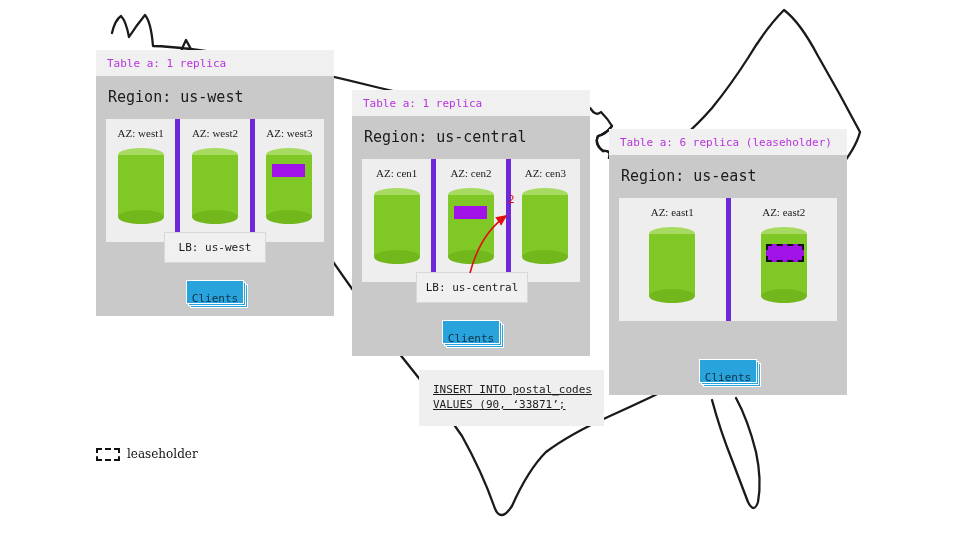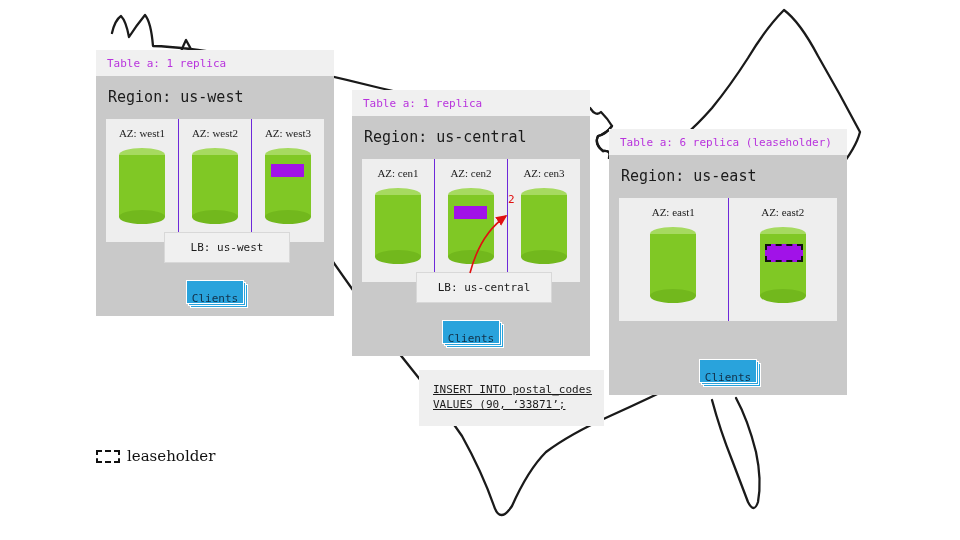--- a/index.html
+++ b/index.html
@@ -39,21 +39,21 @@
   }
   .az-cell{
     flex:1 1 0;
     position:relative;
     display:flex;
     flex-direction:column;
     align-items:center;
     padding:8px 0 10px 0;
     box-sizing:border-box;
   }
-  .az-cell + .az-cell{border-left:1px solid #6d28d9;}
+  .az-cell + .az-cell{border-left:5px solid #6d28d9;}
   .az-label{font-size:11px;color:#1b1b1b;white-space:nowrap;margin-bottom:9px;font-family:Liberation Serif, serif;}
 
   
   .cyl{position:relative;}
   .cyl .body{
     position:absolute;left:0;right:0;
     background:#80c825;
   }
   .cyl .top{
     position:absolute;left:0;right:0;top:0;
@@ -72,21 +72,21 @@
   }
   .replica.leaseholder{border:2px dashed #111111;}
 
   
   .lb-box{
     position:absolute;
     background:#f0f0f0;
     border:1px solid #d8d8d8;
     font-size:11px;color:#1b1b1b;
     text-align:center;
-    padding:8px 12px;
+    padding:8px 0;
     white-space:nowrap;
     z-index:8;
   }
 
   
   .clients{position:absolute;z-index:8;width:62px;height:26px;}
   .clients .sheet{
     position:absolute;width:58px;height:24px;
     background:#29a3dc;border:1px solid #ffffff;box-sizing:border-box;
   }
@@ -116,21 +116,21 @@
   }
 
   
   #legend{position:absolute;left:96px;top:447px;z-index:6;display:flex;align-items:center;}
   #legend .swatch{
     width:24px;height:13px;border:2px dashed #111111;box-sizing:border-box;
     background:transparent;margin-right:7px;
   }
   #legend .legend-text{
     font-family:"DejaVu Serif","Liberation Serif",serif;
-    font-size:15px;color:#111111;
+    font-size:12px;color:#111111;
   }
 </style>
 </head>
 <body>
 
 <div id="stage">
 
   <svg id="usmap" viewBox="0 0 960 540" xmlns="http://www.w3.org/2000/svg">
     <path fill="none" stroke="#1a1a1a" stroke-width="2.1" stroke-linejoin="round" stroke-linecap="round" d="M112,35 L122,20 L132,34 L140,24 L146,36 L152,28 L158,40
          C176,48 196,54 214,57 L246,60 L286,68 L330,80 L372,92

